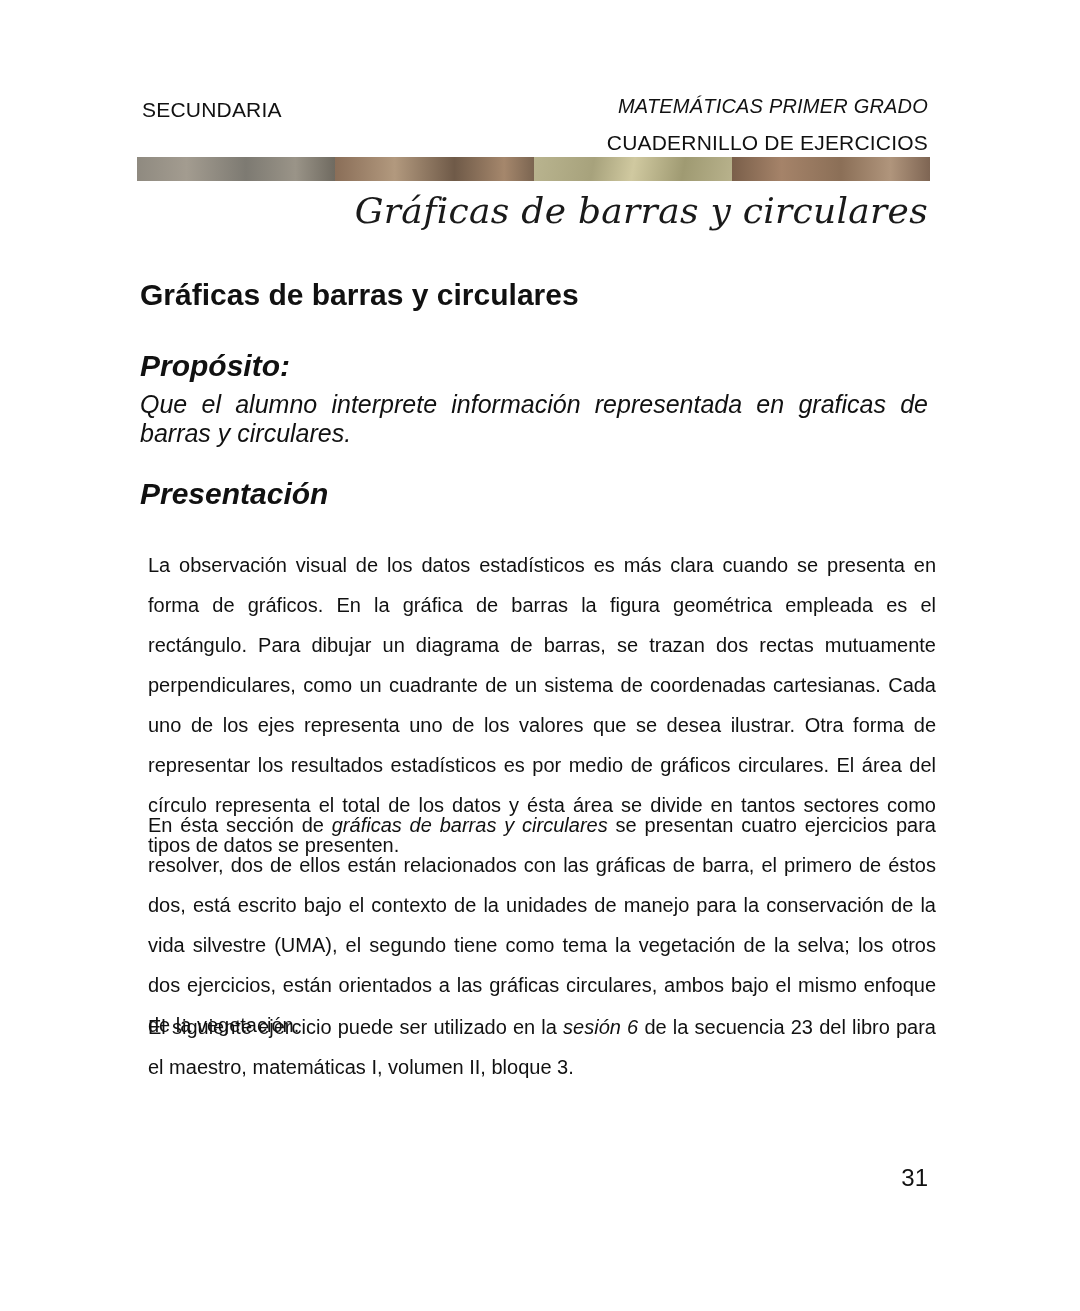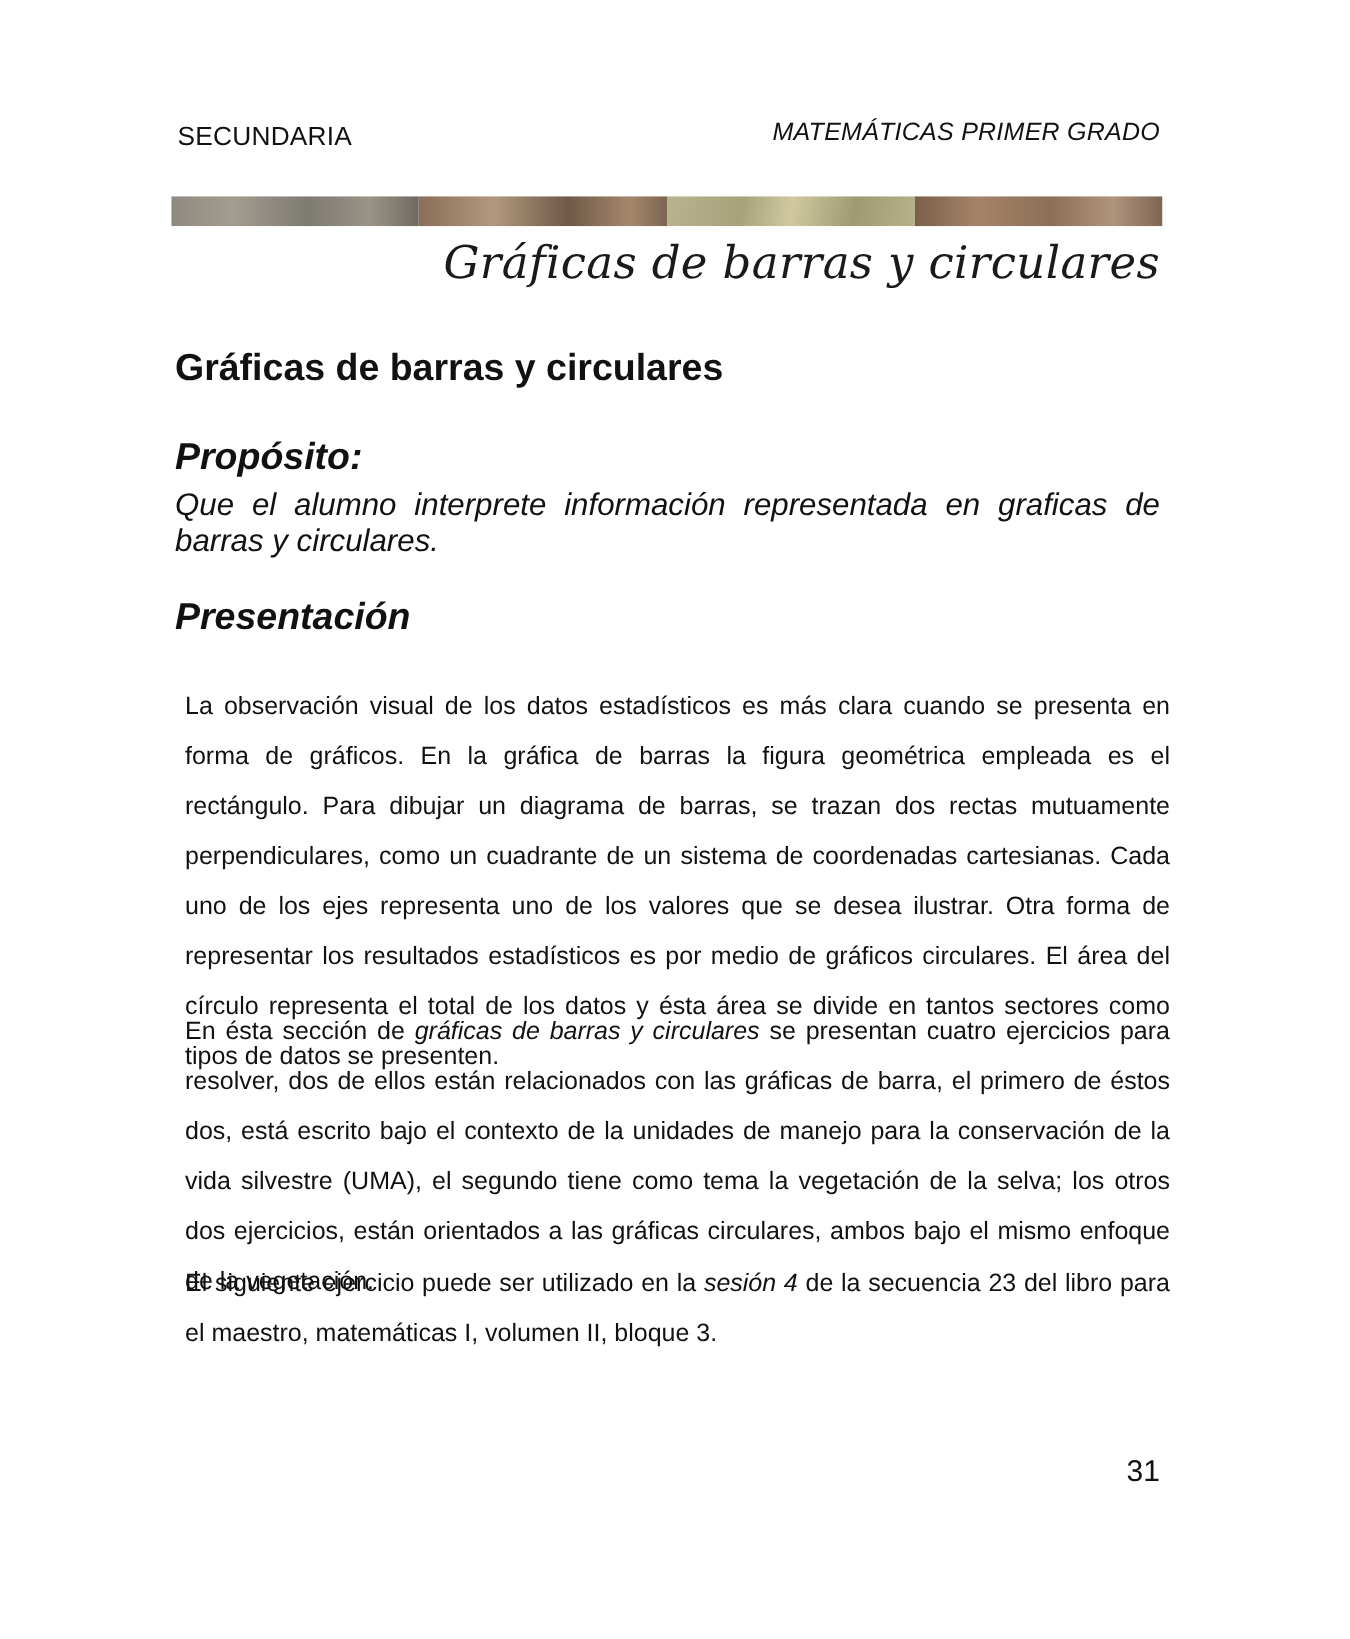--- a/index.html
+++ b/index.html
@@ -66,20 +66,21 @@
       font-size: 24px; color: #111;
     }
   </style>
 </head>
 <body>
 
 <div class="page">
 
   <div class="hdr-left">SECUNDARIA</div>
   <div class="hdr-right-1">MATEMÁTICAS PRIMER GRADO</div>
+  <div class="hdr-right-2">CUADERNILLO DE EJERCICIOS</div>
 
   <div class="banner">
     <div class="seg seg-1"></div>
     <div class="seg seg-2"></div>
     <div class="seg seg-3"></div>
     <div class="seg seg-4"></div>
   </div>
 
   <div class="section-title">Gráficas de barras y circulares</div>
 
@@ -87,17 +88,17 @@
 
   <div class="h2 proposito">Propósito:</div>
   <div class="purpose">Que el alumno interprete información representada en graficas de barras y circulares.</div>
 
   <div class="h2 presentacion">Presentación</div>
 
   <div class="para p1">La observación visual de los datos estadísticos es más clara cuando se presenta en forma de gráficos. En la gráfica de barras la figura geométrica empleada es el rectángulo. Para dibujar un diagrama de barras, se trazan dos rectas mutuamente perpendiculares, como un cuadrante de un sistema de coordenadas cartesianas. Cada uno de los ejes representa uno de los valores que se desea ilustrar. Otra forma de representar los resultados estadísticos es por medio de gráficos circulares. El área del círculo representa el total de los datos y ésta área se divide en tantos sectores como tipos de datos se presenten.</div>
 
   <div class="para p2"><span>En ésta sección de </span><em>gráficas de barras y circulares</em><span> se presentan cuatro ejercicios para resolver, dos de ellos están relacionados con las gráficas de barra, el primero de éstos dos, está escrito bajo el contexto de la unidades de manejo para la conservación de la vida silvestre (UMA), el segundo tiene como tema la vegetación de la selva; los otros dos ejercicios, están orientados a las gráficas circulares, ambos bajo el mismo enfoque de la vegetación.</span></div>
 
-  <div class="para p3"><span>El siguiente ejercicio puede ser utilizado en la </span><em>sesión 4</em><span> de la secuencia 23 del libro para el maestro, matemáticas I, volumen II, bloque 3.</span></div>
+  <div class="para p3"><span>El siguiente ejercicio puede ser utilizado en la </span><em>sesión 6</em><span> de la secuencia 23 del libro para el maestro, matemáticas I, volumen II, bloque 3.</span></div>
 
   <div class="page-num">31</div>
 
 </div>
 
 </body></html>

